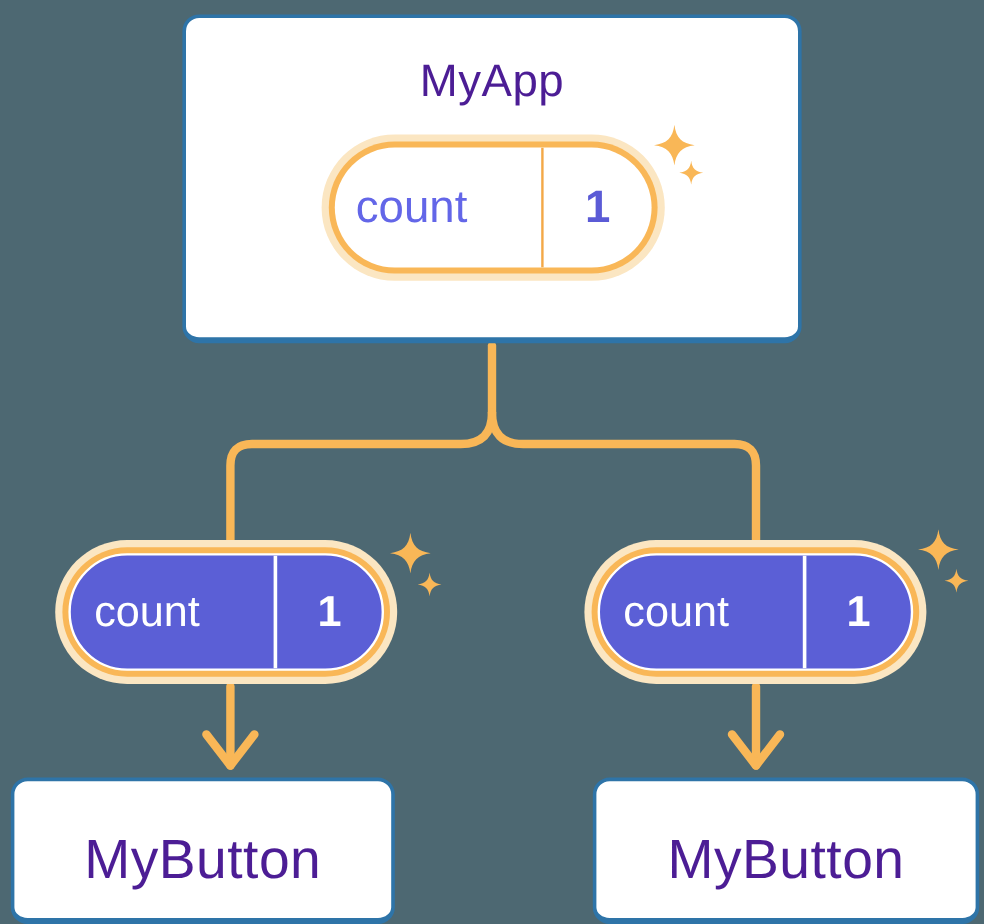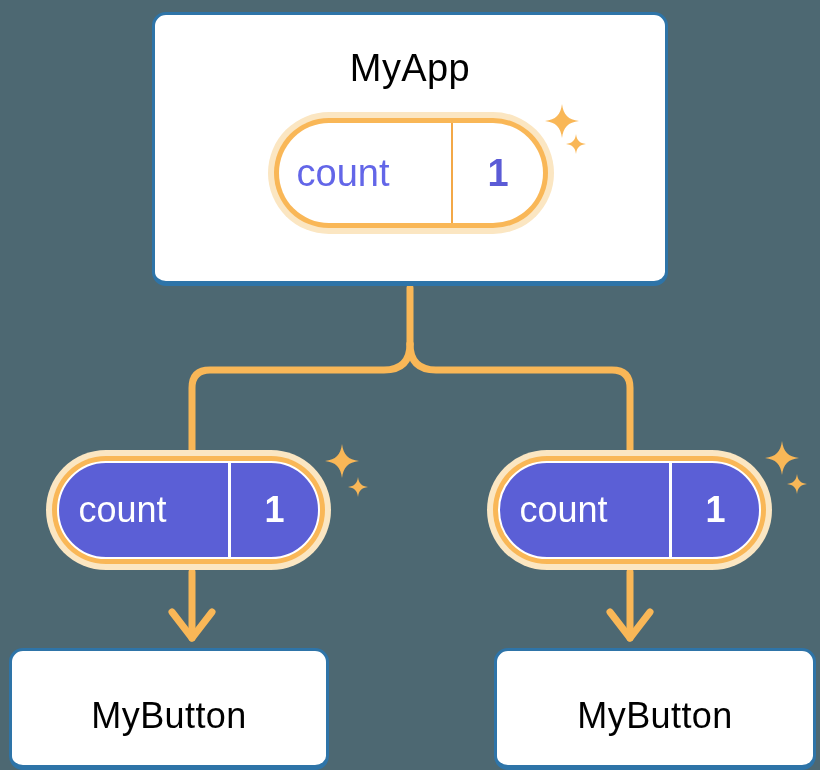--- a/index.html
+++ b/index.html
@@ -39,21 +39,21 @@
   .card {
     position: absolute;
     background: #ffffff;
     border: 3px solid #2e74a8;
     border-bottom-width: 5px;
     border-radius: 14px;
     z-index: 2;
   }
 
   .card-title {
-    color: #000000;
+    color: #4c1d95;
     font-size: 38px;
     font-weight: 400;
     letter-spacing: 0.4px;
     text-align: center;
     white-space: nowrap;
   }
 
   #card-myapp {
     left: 152px;
     top: 12px;
@@ -66,21 +66,21 @@
   }
 
   .card-button {
     height: 122px;
     top: 648px;
     display: flex;
     align-items: center;
     justify-content: center;
   }
 
-  .card-button .card-title { font-size: 36px; margin-top: 16px; }
+  .card-button .card-title { font-size: 46px; margin-top: 16px; }
 
   #card-button-left  { left: 9px;   width: 320px; }
   #card-button-right { left: 494px; width: 322px; }
 
   
   .pill {
     position: absolute;
     display: flex;
     align-items: stretch;
     background: #fbe6c2;          

